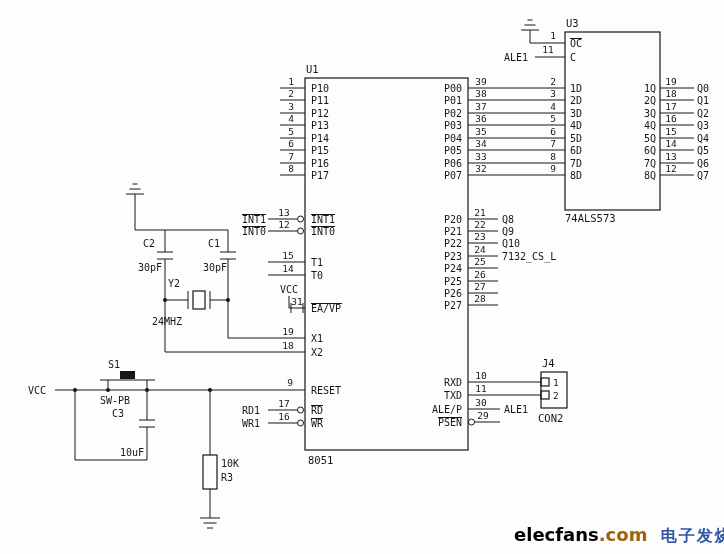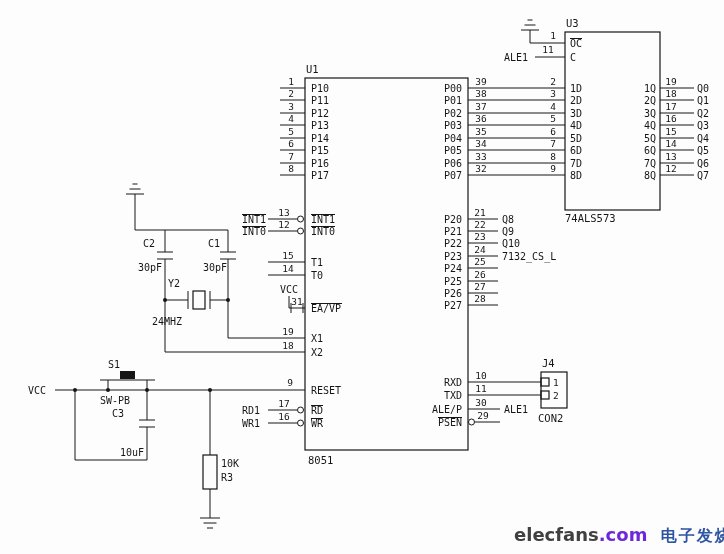--- a/index.html
+++ b/index.html
@@ -240,16 +240,16 @@
     <rect class="cbox" x="541" y="391" width="8" height="8"></rect>
     <text class="ttl" x="542" y="367">J4</text>
     <text class="n" x="553" y="386">1</text>
     <text class="n" x="553" y="399">2</text>
     <text class="ttl" x="538" y="422">CON2</text>
   </g>
 
 </svg>
 
 <div class="logo">
-  <span style="color: #404040;">elecfans</span><span style="color: #6d28d9;">.com</span>
+  <span style="color: #000000;">elecfans</span><span style="color: #a16207;">.com</span>
   <span class="tagline" style="color: rgb(46, 85, 163);">电子发烧友</span>
 </div>
 </div>
 
 </body></html>

